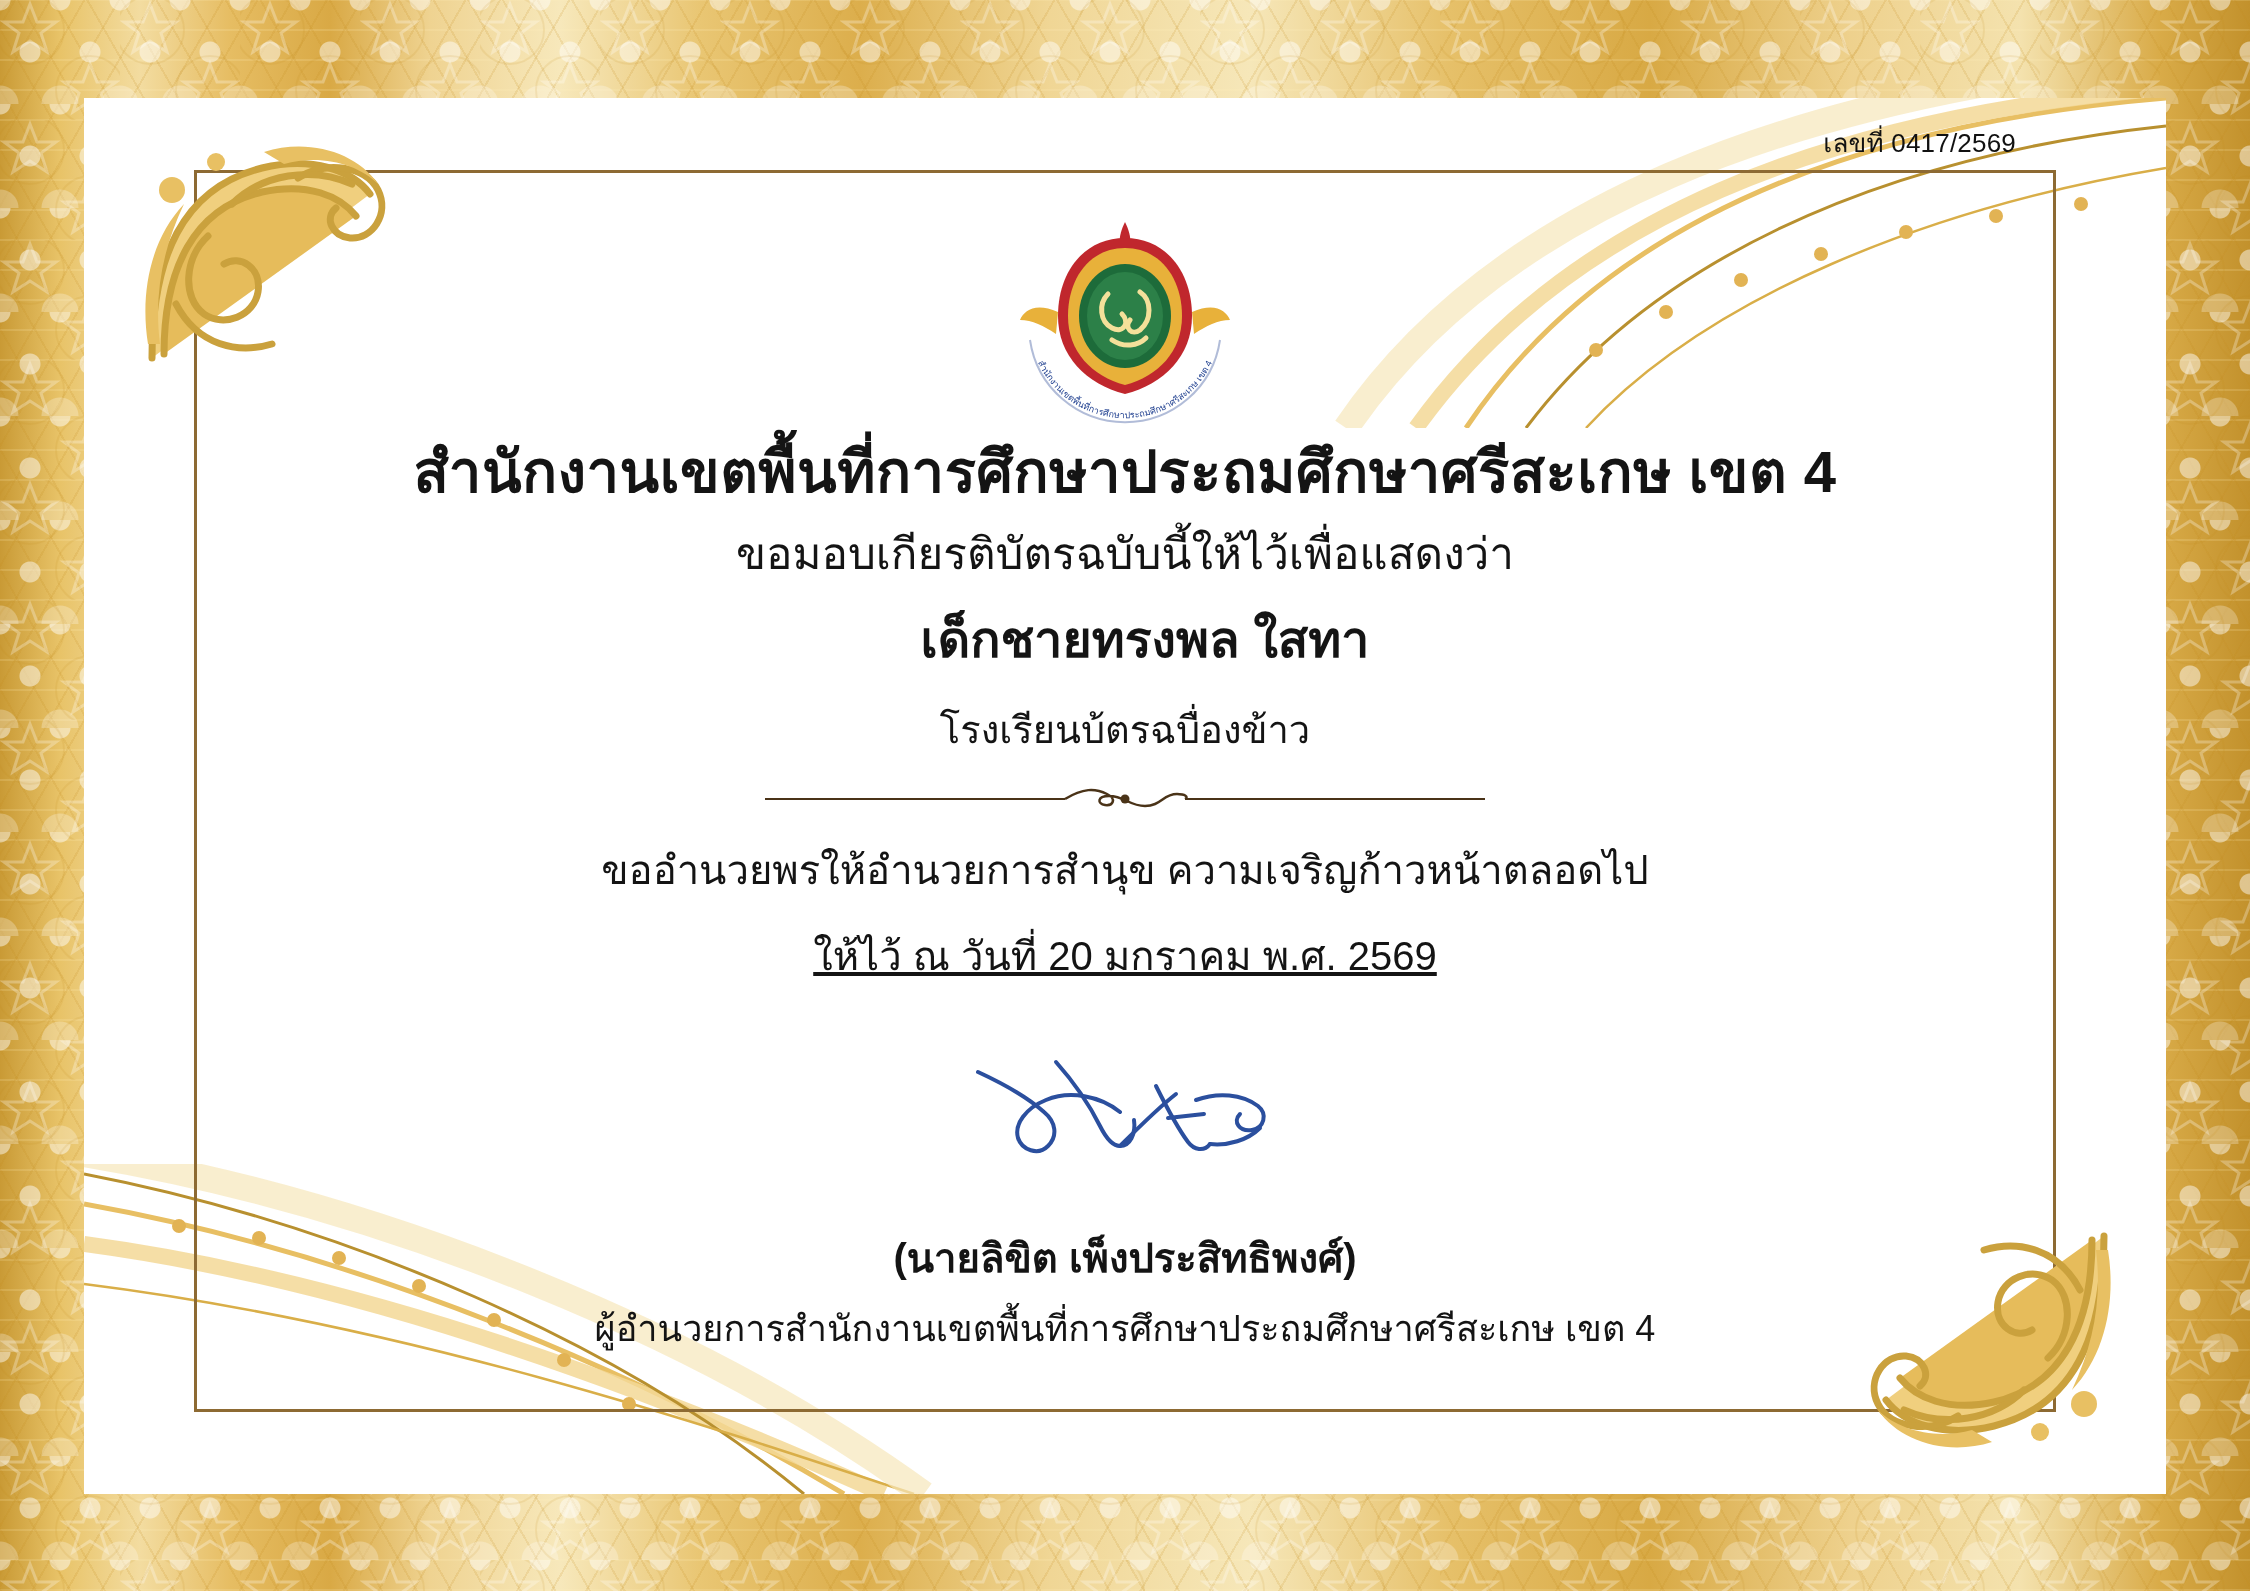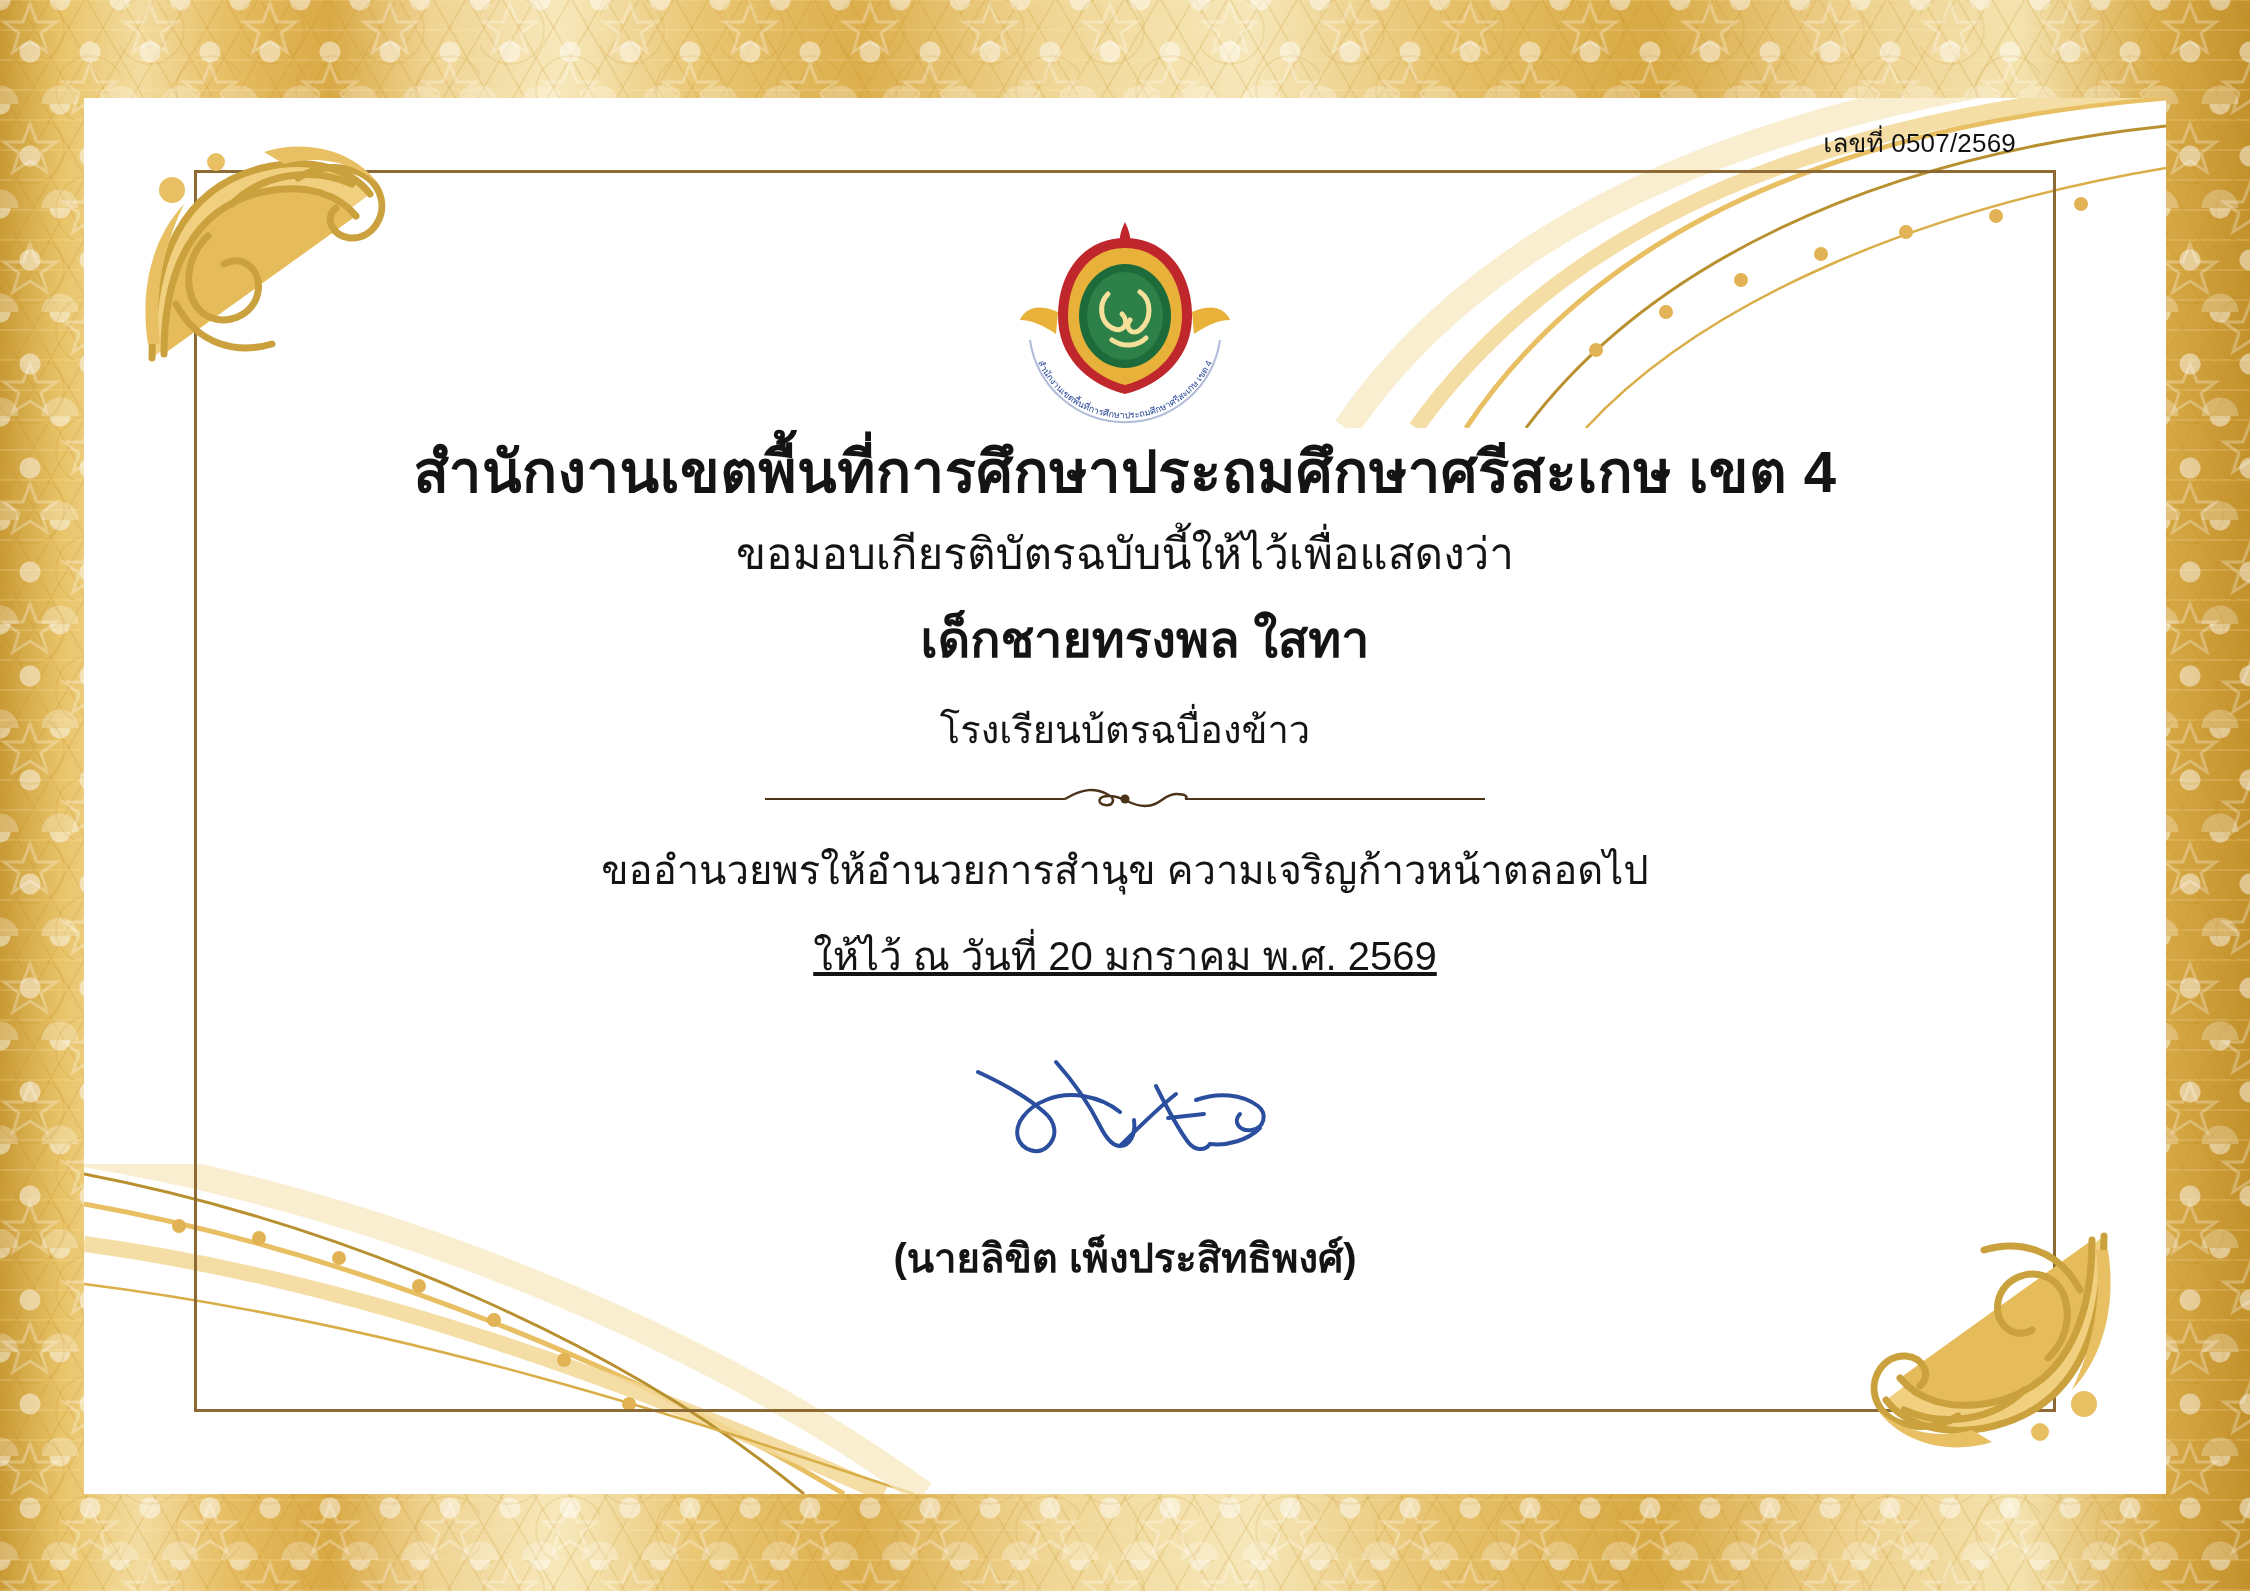--- a/index.html
+++ b/index.html
@@ -269,21 +269,21 @@
         </g>
         <g fill="#e8c063">
           <path d="M152,44 C196,30 244,44 266,76 C246,56 208,46 172,56 Z"></path>
           <path d="M36,236 C28,186 38,132 72,96 C50,142 42,188 48,236 Z"></path>
           <circle cx="60" cy="82" r="13"></circle>
           <circle cx="104" cy="54" r="9"></circle>
         </g>
       </g>
     </svg>
 
-    <div class="doc-number">เลขที่ 0507/2569</div>
+    <div class="doc-number">เลขที่ 0417/2569</div>
 
     <div class="content">
 
       
       <svg class="emblem" viewBox="0 0 250 212">
 
         <path d="M125,6 C133,22 131,32 125,38 C119,32 117,22 125,6 Z" fill="#c0272d"></path>
         <path d="M104,30 C112,40 112,52 106,58 C96,52 94,40 104,30 Z" fill="#c0272d"></path>
         <path d="M146,30 C156,40 154,52 144,58 C138,52 138,40 146,30 Z" fill="#c0272d"></path>
 
@@ -334,17 +334,18 @@
             <path d="M18,22 C44,34 66,46 84,62 C96,72 98,86 88,96 C78,106 62,100 58,88 C54,74 66,58 86,50 C110,40 140,46 160,62"></path>
             <path d="M96,12 C112,30 128,52 140,76 C146,88 152,96 160,96 C170,96 176,84 174,70"></path>
             <path d="M160,96 C178,78 198,58 216,44"></path>
             <path d="M196,36 C206,56 216,76 228,92 C234,100 244,102 250,94"></path>
             <path d="M208,68 L244,64"></path>
             <path d="M236,50 C258,42 282,44 298,56 C308,64 304,78 292,80 C280,82 272,72 280,64"></path>
             <path d="M250,94 C268,96 288,90 300,78"></path>
           </g>
         </svg>
         <div class="signer-name">(นายลิขิต  เพ็งประสิทธิพงศ์)</div>
+        <div class="signer-title">ผู้อำนวยการสำนักงานเขตพื้นที่การศึกษาประถมศึกษาศรีสะเกษ เขต 4</div>
       </div>
 
     </div>
   </div>
 </div>
 
 </body></html>

